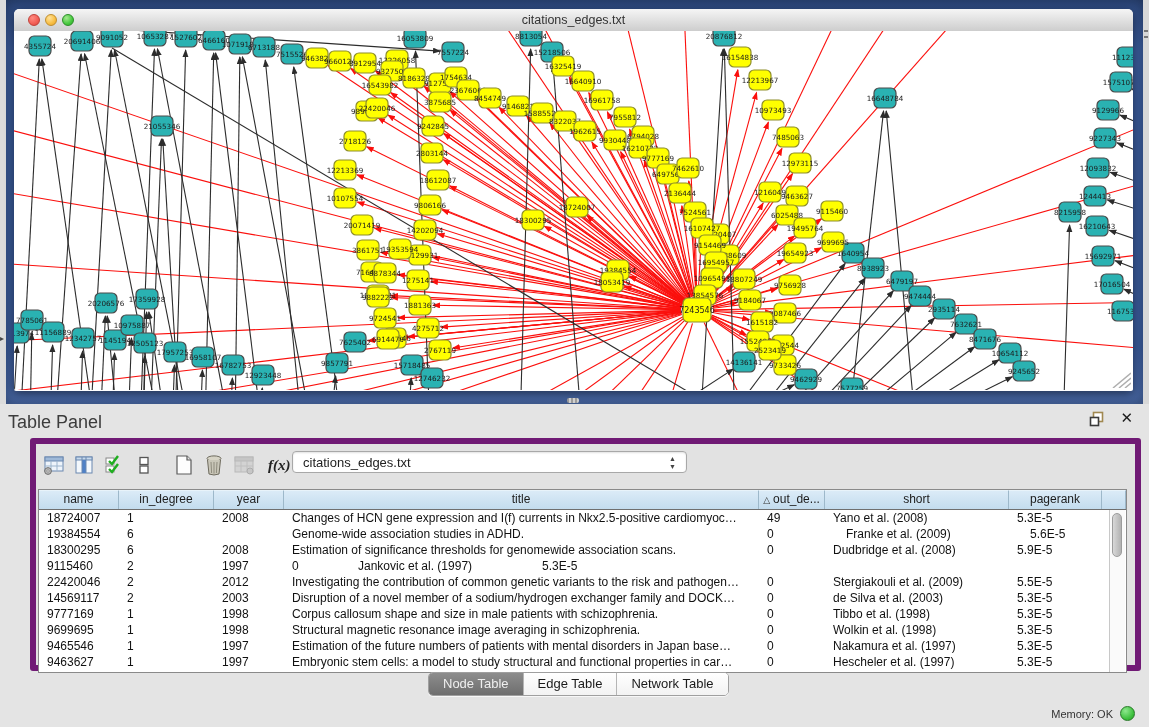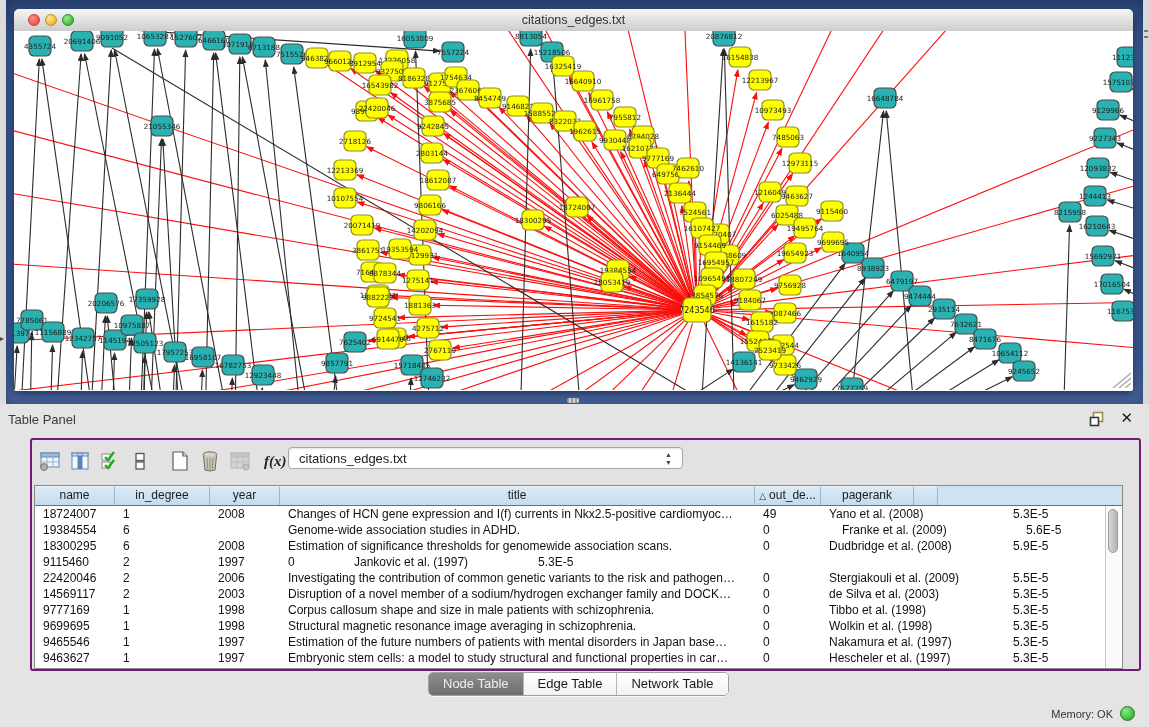--- a/index.html
+++ b/index.html
@@ -32,26 +32,26 @@
      border-radius:0 0 2px 2px;overflow:hidden;}
   #graph-svg{position:absolute;left:0;top:0;}
   #resize-grip{position:absolute;right:2px;bottom:2px;width:26px;height:22px;opacity:.8;}
 
   #splitter-knob{position:absolute;left:567px;top:398px;width:12px;height:5px;
      background:repeating-linear-gradient(90deg,#9a9a9a 0 2px,#cfcfcf 2px 4px);border-radius:2px;}
 
   
   #table-panel{position:absolute;left:0;top:404px;width:1149px;height:323px;background:#e4e4e4;}
   #tp-header{position:relative;height:30px;}
-  #tp-title{position:absolute;left:8px;top:8px;font-size:13px;color:#3c3c3c;}
+  #tp-title{position:absolute;left:8px;top:8px;font-size:18px;color:#3c3c3c;}
   #tp-float{position:absolute;right:44px;top:7px;width:16px;height:16px;cursor:default;}
   #tp-close{position:absolute;right:16px;top:5px;font-size:15px;font-weight:bold;color:#1a1a1a;}
 
   #panel-box{position:absolute;left:30px;top:34px;width:1111px;height:233px;
-     background:#e2e2e2;border:2px solid #701a75;border-radius:3px;box-sizing:border-box;}
+     background:#e2e2e2;border:6px solid #701a75;border-radius:3px;box-sizing:border-box;}
   #toolbar{position:absolute;left:6px;top:6px;height:30px;display:flex;align-items:center;}
   .tb-icon{width:24px;height:24px;margin-right:6px;display:flex;align-items:center;justify-content:center;}
   .tb-icon svg{display:block;}
   #fx-label{font-family:"Liberation Serif","DejaVu Serif",serif;font-style:italic;font-weight:bold;
      font-size:15px;color:#222;margin:0 10px 0 6px;}
   #net-select{position:absolute;left:256px;top:7px;width:395px;height:22px;background:#fff;
      border:1px solid #a8a8a8;border-radius:4px;box-sizing:border-box;font-size:13px;color:#222;
      box-shadow:inset 0 1px 2px rgba(0,0,0,.12);}
   #net-select .val{position:absolute;left:10px;top:3px;}
   #net-select .spin{position:absolute;right:10px;top:3px;font-size:7px;color:#444;line-height:8px;text-align:center;}
@@ -676,20 +676,21 @@
         <span class="spin">▲<br>▼</span>
       </div>
 
       <div id="table-wrap">
         <div id="thead">
             <div class="th" style="width: 80px;"><span>name</span></div>
             <div class="th" style="width: 95px;"><span>in_degree</span></div>
             <div class="th" style="width: 70px;"><span>year</span></div>
             <div class="th" style="width: 475px;"><span>title</span></div>
             <div class="th" style="width: 66px;"><span class="sortglyph">△</span><span>out_de...</span></div>
+            <div class="th" style="width: 184px;"><span>short</span></div>
             <div class="th" style="width: 93px;"><span>pagerank</span></div>
             <div class="th" style="width: 24px;"><span></span></div>
           </div>
         <div id="tbody">
             <div class="tr">
               <div class="td" style="width: 80px;">18724007</div>
               <div class="td" style="width: 95px;">1</div>
               <div class="td" style="width: 70px;">2008</div>
               <div class="td" style="width: 475px;">Changes of HCN gene expression and I(f) currents in Nkx2.5-positive cardiomyoc…</div>
               <div class="td" style="width: 66px;">49</div>
@@ -718,21 +719,21 @@
               <div class="td" style="width: 80px;">9115460</div>
               <div class="td" style="width: 95px;">2</div>
               <div class="td" style="width: 70px;">1997</div>
               <div class="td" style="width: 66px;">0</div>
               <div class="td" style="width: 184px;">Jankovic et al. (1997)</div>
               <div class="td" style="width: 93px;">5.3E-5</div>
             </div>
             <div class="tr">
               <div class="td" style="width: 80px;">22420046</div>
               <div class="td" style="width: 95px;">2</div>
-              <div class="td" style="width: 70px;">2006</div>
+              <div class="td" style="width: 70px;">2012</div>
               <div class="td" style="width: 475px;">Investigating the contribution of common genetic variants to the risk and pathogen…</div>
               <div class="td" style="width: 66px;">0</div>
               <div class="td" style="width: 184px;">Stergiakouli et al. (2009)</div>
               <div class="td" style="width: 93px;">5.5E-5</div>
             </div>
             <div class="tr">
               <div class="td" style="width: 80px;">14569117</div>
               <div class="td" style="width: 95px;">2</div>
               <div class="td" style="width: 70px;">2003</div>
               <div class="td" style="width: 475px;">Disruption of a novel member of a sodium/hydrogen exchanger family and DOCK…</div>

